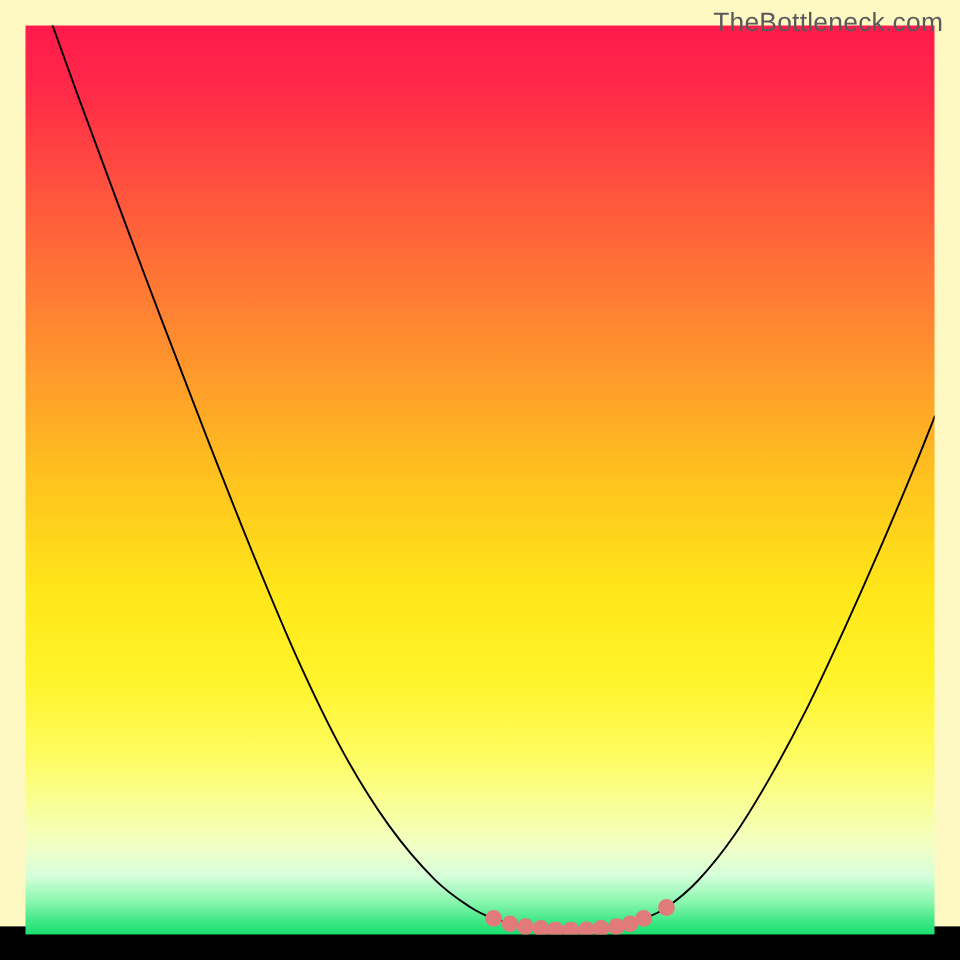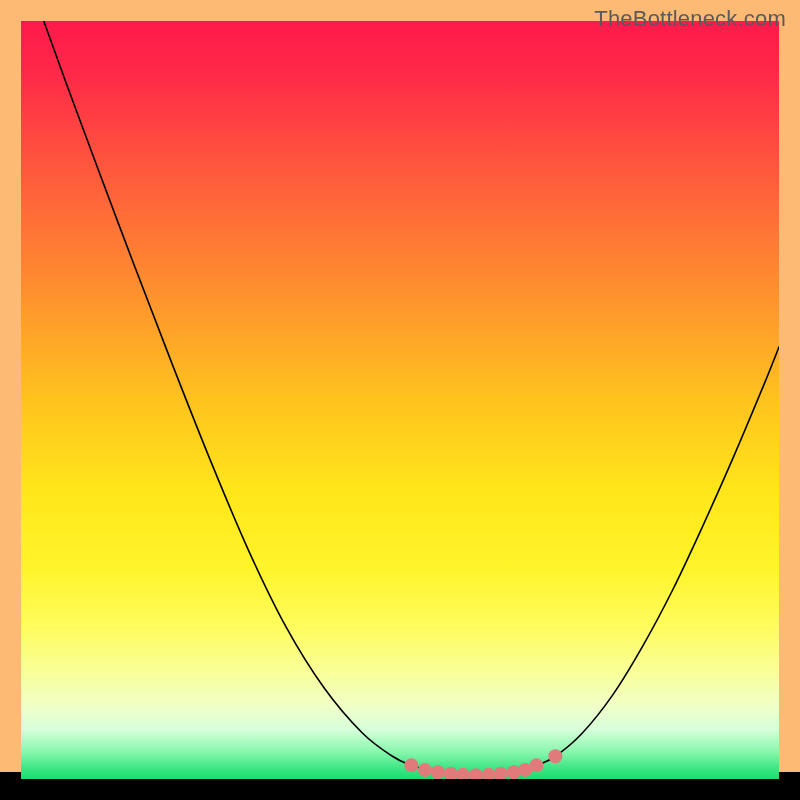--- a/index.html
+++ b/index.html
@@ -8,21 +8,21 @@
     width: 800px;
     height: 800px;
     background: #000;
     overflow: hidden;
     font-family: Arial, Helvetica, sans-serif;
   }
   .stage {
     position: relative;
     width: 800px;
     height: 772px;
-    background: #fdba74;
+    background: #fef9c3;
   }
   .plot {
     position: absolute;
     left: 21px;
     top: 21px;
     width: 758px;
     height: 758px;
     overflow: hidden;
   }
   .plot svg {

